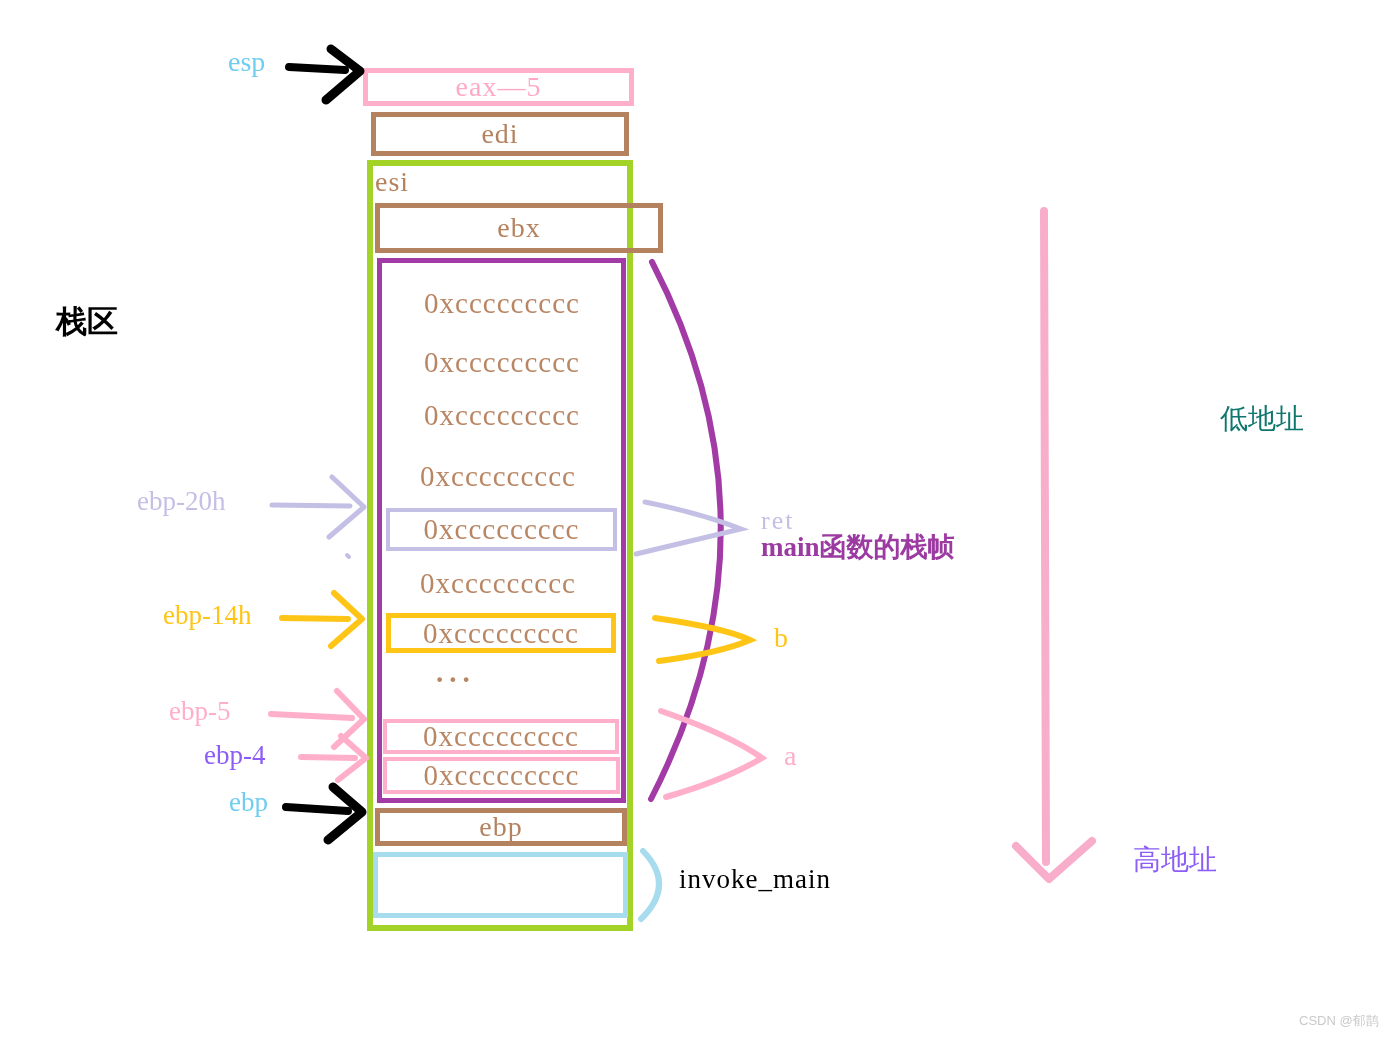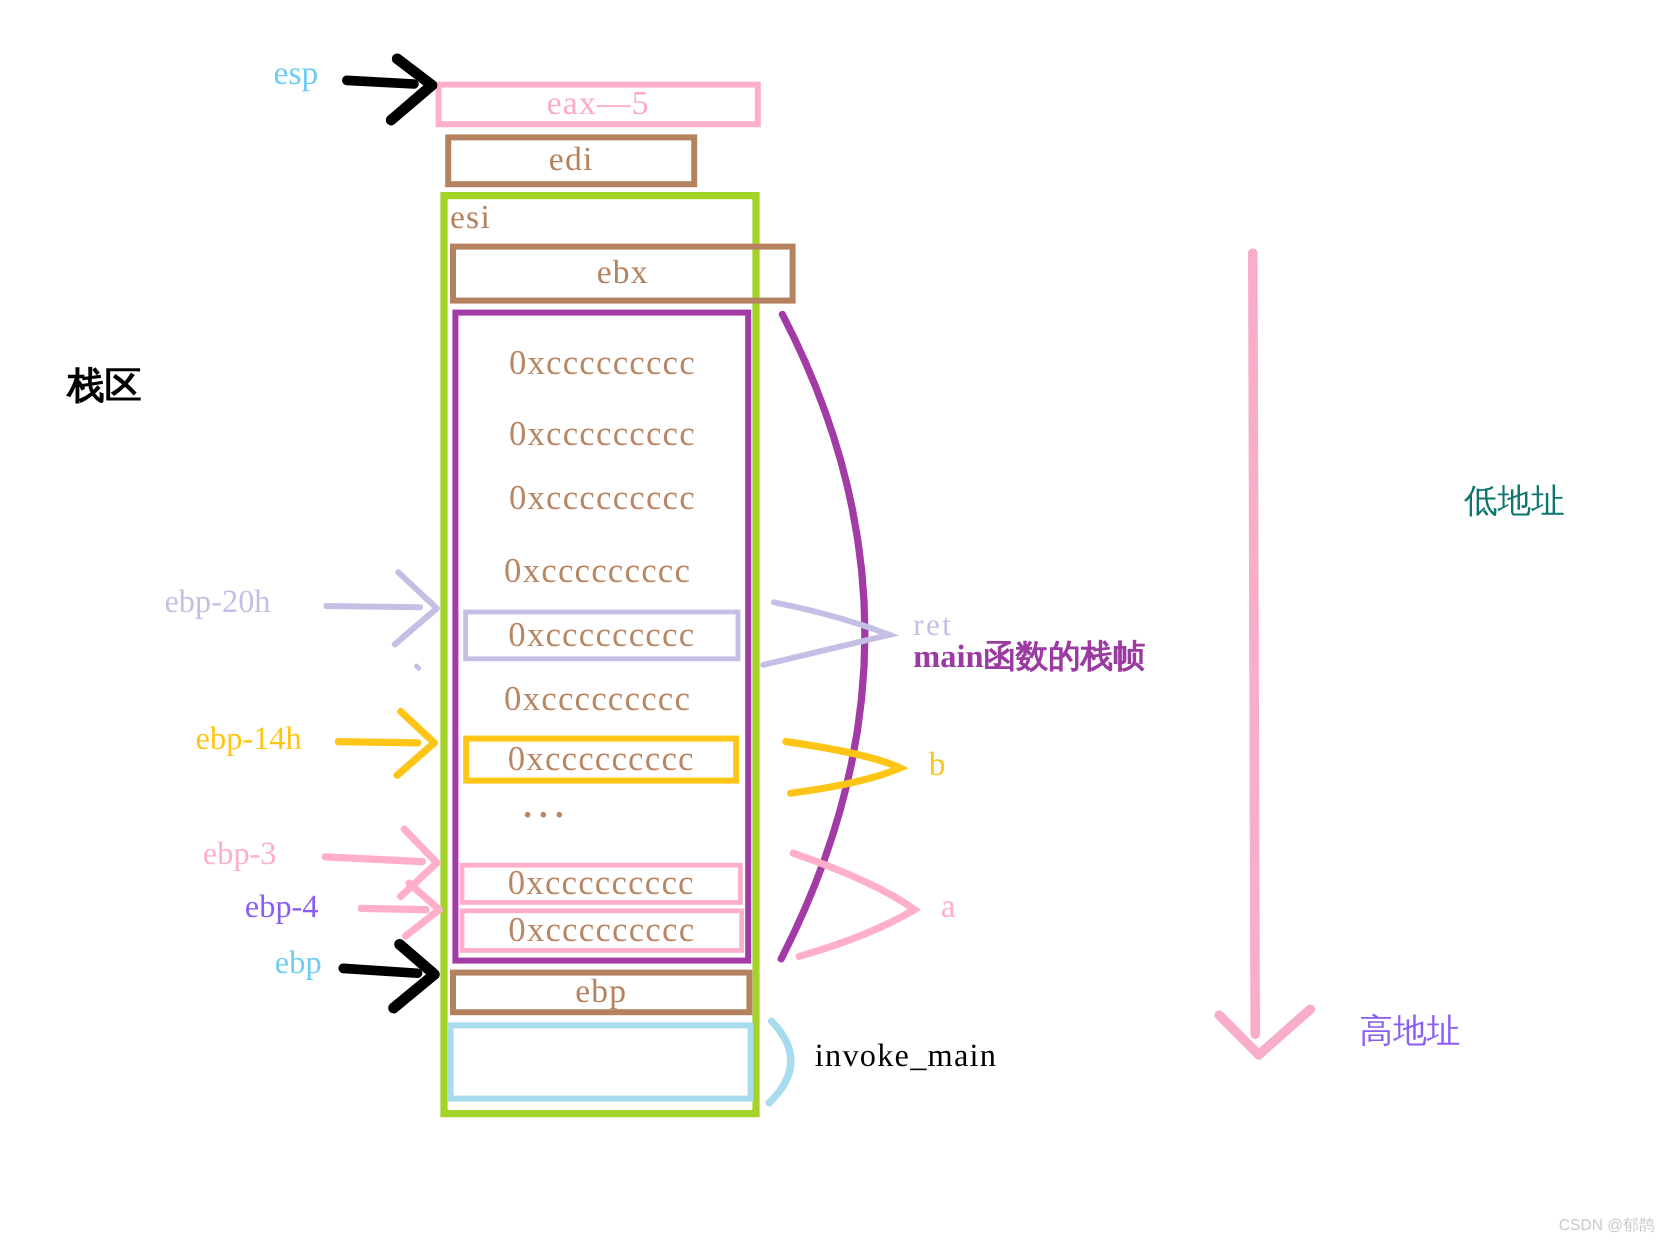--- a/index.html
+++ b/index.html
@@ -39,21 +39,21 @@
 </style>
 </head>
 <body>
 
 <div id="canvas">
 
   <div class="box" style="left:363px;top:68px;width:271px;height:38px;border:5px solid #ffafc9;">
     <span class="lbl" style="position:static;font-size:28px;color:#ffa9c6;letter-spacing:1px;">eax—5</span>
   </div>
 
-  <div class="box" style="left:371px;top:112px;width:210px;height:44px;border:5px solid #b5825f;">
+  <div class="box" style="left:371px;top:112px;width:258px;height:44px;border:5px solid #b5825f;">
     <span class="lbl cellText" style="position:static;">edi</span>
   </div>
 
   <div class="box" style="left:367px;top:160px;width:266px;height:771px;border:6px solid #a4d327;"></div>
 
   <div class="lbl cellText" style="left:375px;top:168px;width:250px;">esi</div>
 
   <div class="box" style="left:375px;top:203px;width:288px;height:50px;border:5px solid #b5825f;">
     <span class="lbl cellText" style="position:static;">ebx</span>
   </div>
@@ -92,21 +92,21 @@
   <div class="box" style="left:373px;top:852px;width:255px;height:66px;border:5px solid #a7dcee;"></div>
 
   <div class="lbl" style="left:228px;top:48px;font-size:28px;color:#6fcdf2;">esp</div>
 
   <div class="lbl" style="left:56px;top:306px;font-size:31px;color:#000;font-weight:bold;text-align:right;">栈区</div>
 
   <div class="lbl" style="left:137px;top:488px;font-size:27px;color:#c4bfe5;">ebp-20h</div>
 
   <div class="lbl" style="left:151px;top:602px;font-size:27px;color:#ffc516;margin-left:12px;">ebp-14h</div>
 
-  <div class="lbl" style="left:169px;top:698px;font-size:27px;color:#ffafc9;">ebp-3</div>
+  <div class="lbl" style="left:169px;top:698px;font-size:27px;color:#ffafc9;">ebp-5</div>
 
   <div class="lbl" style="left:204px;top:742px;font-size:27px;color:#8b5cf6;">ebp-4</div>
 
   <div class="lbl" style="left:229px;top:789px;font-size:27px;color:#6fcdf2;">ebp</div>
 
   <div class="lbl" style="left:761px;top:508px;font-size:26px;color:#c4bfe5;letter-spacing:2px;">ret</div>
 
   <div class="lbl" style="left:761px;top:534px;font-size:27px;color:#9b3aa1;font-weight:bold;">main函数的栈帧</div>
 
   <div class="lbl" style="left:774px;top:624px;font-size:28px;color:#ffc516;">b</div>

